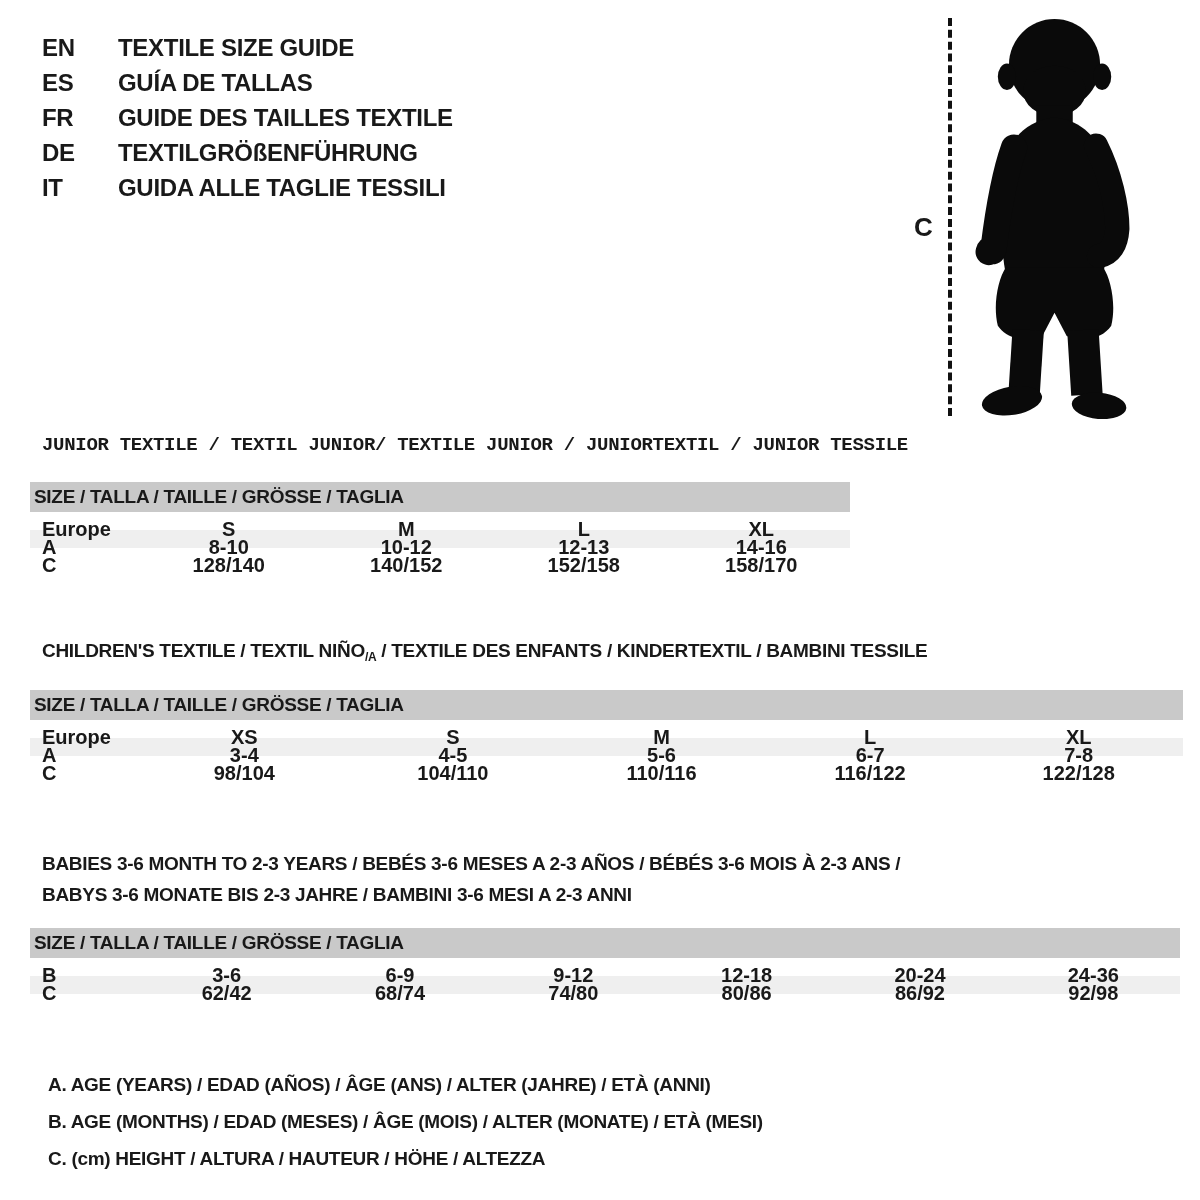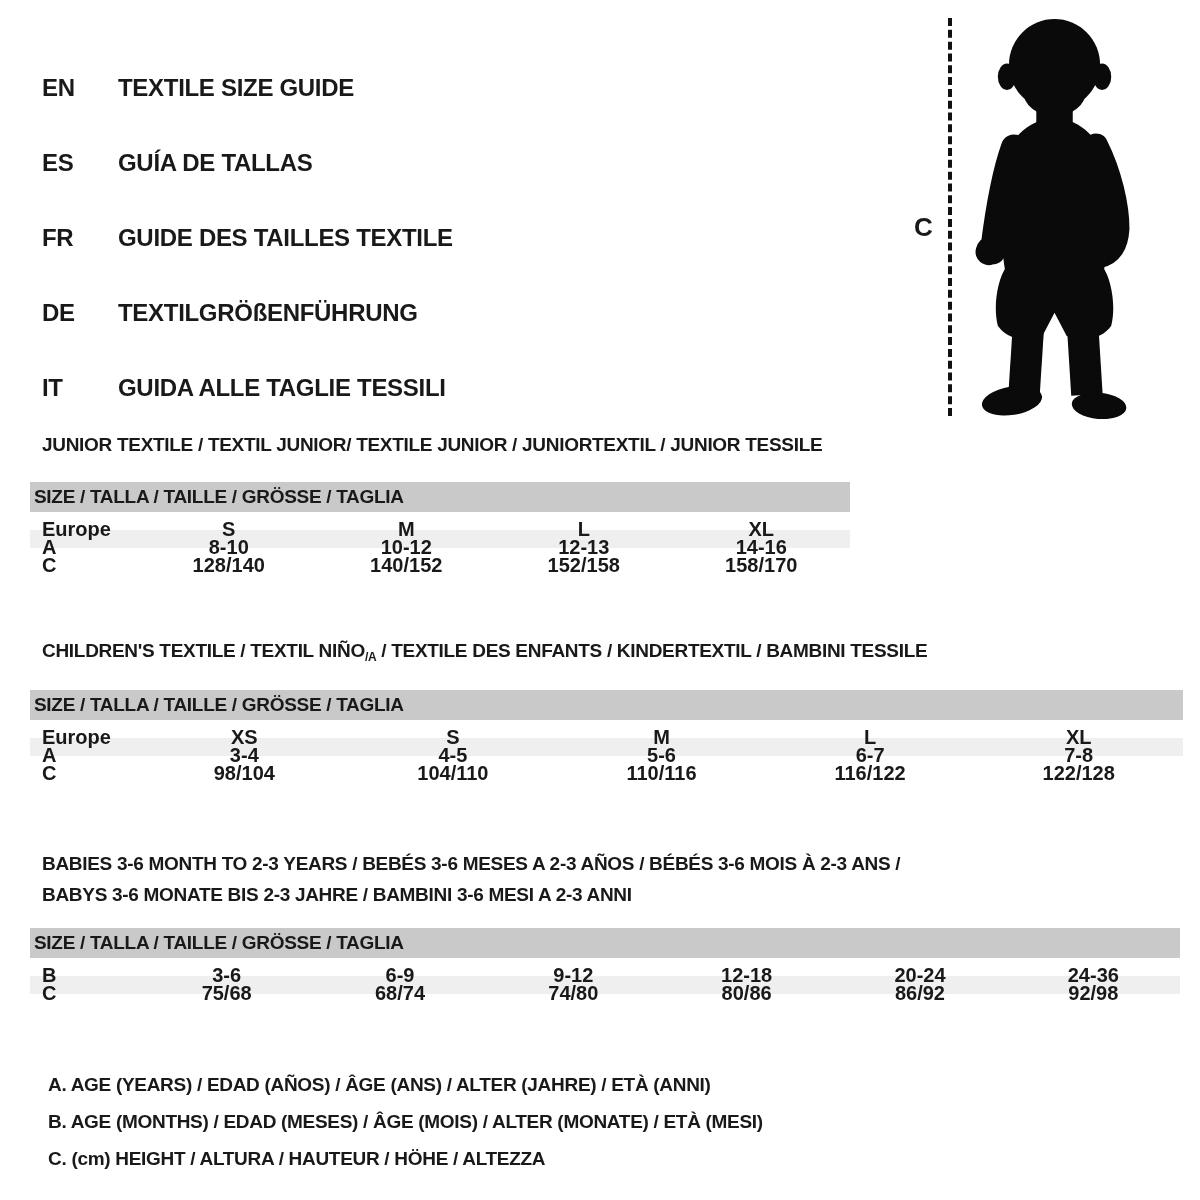--- a/index.html
+++ b/index.html
@@ -5,33 +5,33 @@
   html,body{margin:0;padding:0;}
   body{
     width:1200px;height:1200px;position:relative;background:#ffffff;
     font-family:"Liberation Sans", sans-serif;color:#191919;overflow:hidden;
     -webkit-font-smoothing:antialiased;
   }
   .abs{position:absolute;}
 
   
   .lang-block{left:42px;top:30px;}
-  .lang-row{display:flex;height:35px;align-items:center;font-size:24px;font-weight:bold;letter-spacing:-0.3px;margin-top:40px;}
+  .lang-row{display:flex;height:35px;align-items:center;font-size:24px;font-weight:bold;letter-spacing:-0.3px;}
   .lang-code{width:76px;flex:0 0 76px;}
   .lang-label{white-space:nowrap;}
 
   
   .measure-line{left:948px;top:18px;height:398px;width:0;border-left:4px dashed #111;}
   .figure-c{left:914px;top:212px;font-size:26px;font-weight:bold;}
   .baby{left:960px;top:14px;}
 
   
   .heading{font-size:19px;font-weight:bold;letter-spacing:-0.3px;white-space:nowrap;}
   .heading sub{font-size:12px;vertical-align:-4px;}
-  .h-junior{left:42px;top:434px;}
+  .h-junior{left:42px;top:434px;font-family:Liberation Mono, monospace;}
   .h-children{left:42px;top:640px;}
   .h-babies{left:42px;top:848px;line-height:31px;}
 
   
   .sizetable{left:30px;}
   .size-header{height:30px;line-height:30px;background:#c9c9c9;font-size:19px;font-weight:bold;padding-left:4px;letter-spacing:-0.3px;}
   .trow{display:flex;height:18px;line-height:34px;font-size:20px;font-weight:bold;}
   .trow.shaded{background:#efefef;}
   .tlabel{flex:0 0 110px;padding-left:12px;box-sizing:border-box;text-align:left;}
   .tcell{flex:1;text-align:center;}
@@ -154,21 +154,21 @@
     <span class="tlabel">B</span>
     <span class="tcell">3-6</span>
     <span class="tcell">6-9</span>
     <span class="tcell">9-12</span>
     <span class="tcell">12-18</span>
     <span class="tcell">20-24</span>
     <span class="tcell">24-36</span>
   </div>
   <div class="trow shaded">
     <span class="tlabel">C</span>
-    <span class="tcell">75/68</span>
+    <span class="tcell">62/42</span>
     <span class="tcell">68/74</span>
     <span class="tcell">74/80</span>
     <span class="tcell">80/86</span>
     <span class="tcell">86/92</span>
     <span class="tcell">92/98</span>
   </div>
 </div>
 
 <div class="abs legend">
   <div class="legend-line">A. AGE (YEARS) / EDAD (AÑOS) / ÂGE (ANS) / ALTER (JAHRE) / ETÀ (ANNI)</div>

